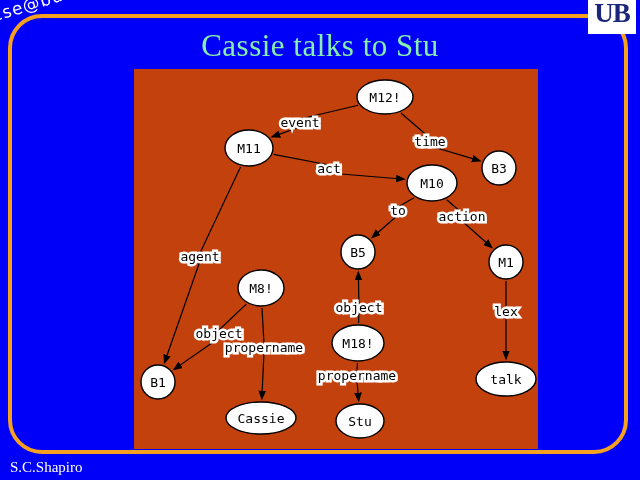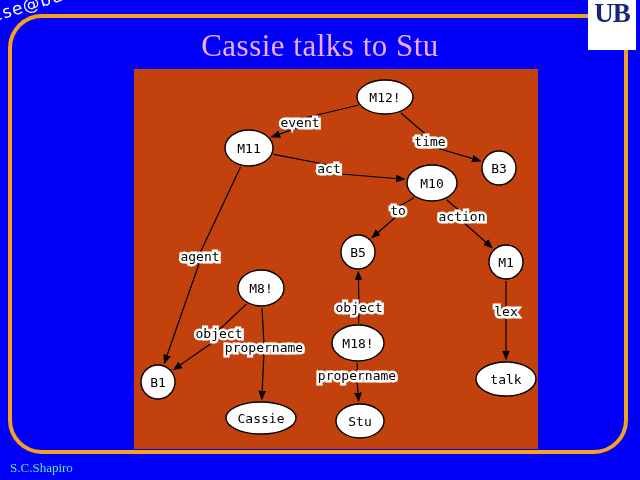--- a/index.html
+++ b/index.html
@@ -41,21 +41,21 @@
     transform: rotate(-17deg);
     transform-origin: 10px 30px;
     white-space: nowrap;
     z-index: 6;
   }
 
   
   #ub-logo {
     position: absolute;
     right: 4px; top: 0px;
-    width: 48px; height: 50px;
+    width: 48px; height: 34px;
     background: #ffffff;
     z-index: 6;
   }
   #ub-logo .ub-text {
     position: absolute;
     left: 0; top: -2px;
     width: 48px;
     text-align: center;
     color: #19267a;
     font-family: "Liberation Serif", serif;
@@ -63,44 +63,44 @@
     font-size: 27px;
     letter-spacing: -1px;
   }
 
   
   #title {
     position: absolute;
     left: 0; top: 28px;
     width: 640px;
     text-align: center;
-    color: #f0abfc;
+    color: #86efac;
     font-family: "Liberation Serif", serif;
     font-size: 31px;
     letter-spacing: 0.5px;
     z-index: 5;
   }
 
   
   #panel {
     position: absolute;
     left: 134px; top: 69px;
     width: 404px; height: 380px;
     background: #c2410c;
     overflow: hidden;
   }
   #graph { position: absolute; left: 0; top: 0; }
 
   
   #footer {
     position: absolute;
     left: 10px; bottom: 4px;
-    color: #5eead4;
-    font-family: "Liberation Serif", serif;
-    font-size: 13px;
+    color: #ffffff;
+    font-family: "Liberation Serif", serif;
+    font-size: 15px;
     z-index: 5;
   }
 
   
   #graph text {
     font-family: "DejaVu Sans Mono", monospace;
     fill: #000000;
   }
   .node-label { font-size: 13px; }
   .edge-label { font-size: 13px; }

